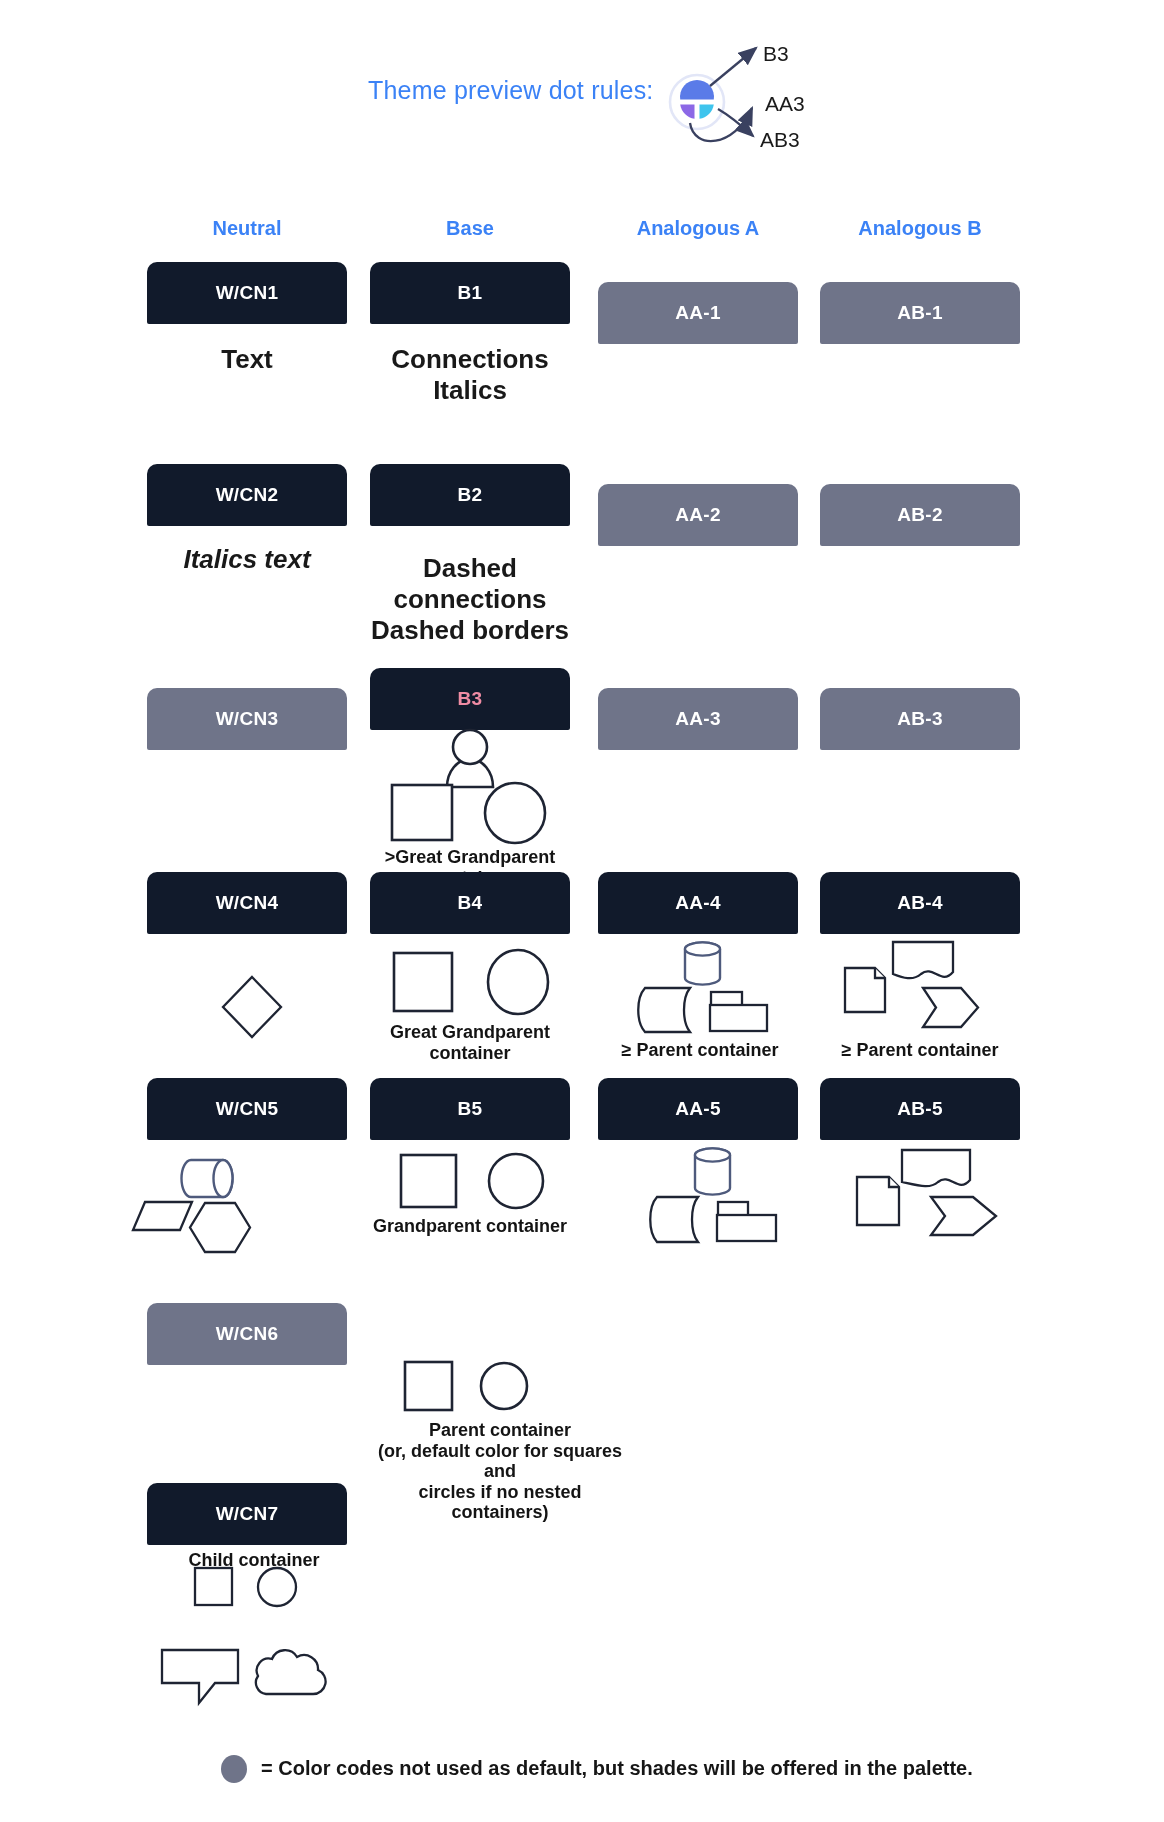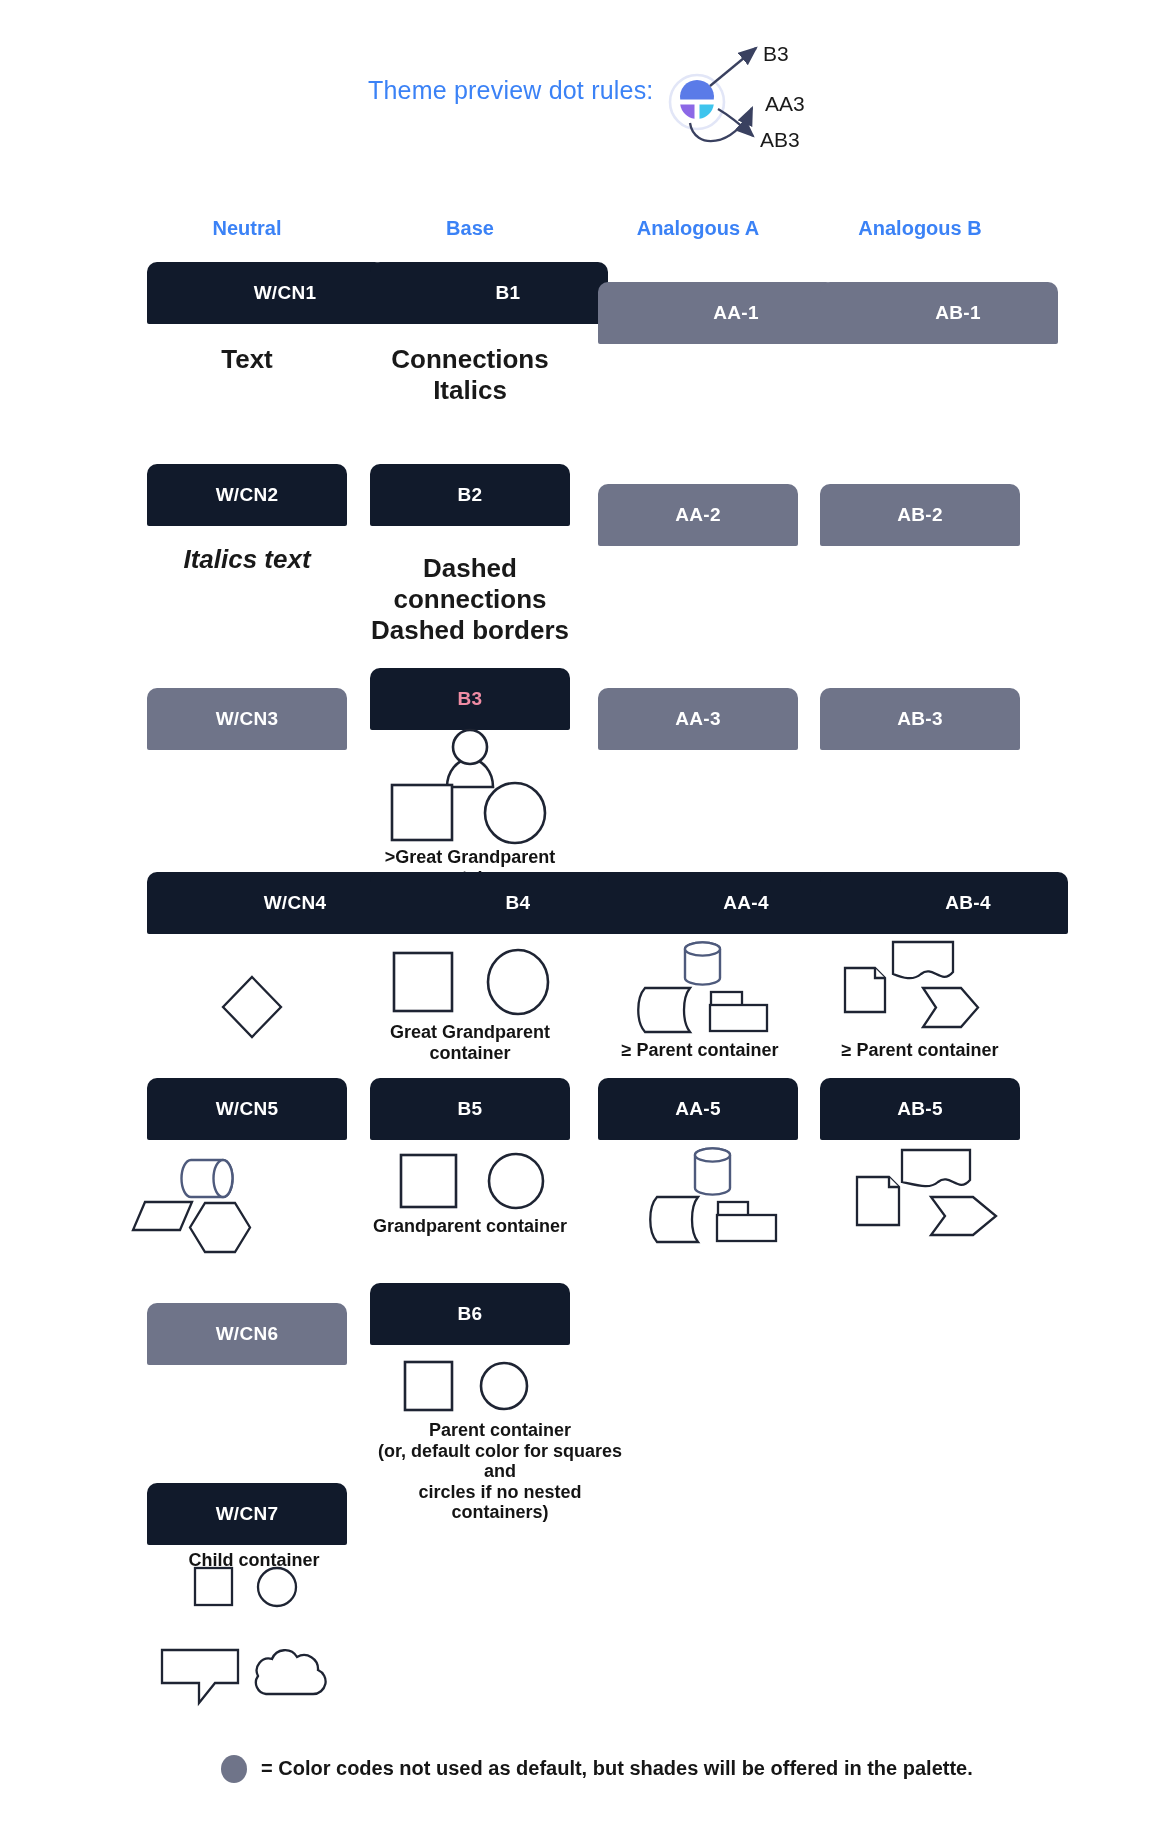--- a/index.html
+++ b/index.html
@@ -3,21 +3,21 @@
 <meta charset="utf-8">
 <style>
   html,body{margin:0;padding:0;background:#ffffff;}
   .canvas{
     position:relative;width:1164px;height:1822px;background:#ffffff;
     font-family:"Liberation Sans",sans-serif;color:#1a1a1a;overflow:hidden;
   }
   .abs{position:absolute;}
   
   .c1{left:147px;} .c2{left:370px;} .c3{left:598px;} .c4{left:820px;}
-  .r1{top:262px;padding-left:38px;} .r2{top:464px;} .r3{top:668px;} .r4{top:872px;padding-left:48px;}
+  .r1{top:262px;} .r2{top:464px;} .r3{top:668px;} .r4{top:872px;}
   .r5{top:1078px;} .r6{top:1283px;} .r7{top:1483px;}
   
   .title{left:368px;top:76px;font-size:25px;font-weight:400;color:#3b82f6;letter-spacing:.2px;}
   
   .hdr{top:217px;width:200px;text-align:center;font-size:20px;font-weight:700;color:#3b82f6;}
   
   .sw{
     width:200px;height:62px;border-radius:10px 10px 2px 2px;
     display:flex;align-items:center;justify-content:center;
     color:#ffffff;font-weight:700;font-size:19px;letter-spacing:.3px;
@@ -165,21 +165,20 @@
   </svg>
 
   <svg class="abs" style="left:848px;top:1142px;" width="155" height="100" viewBox="0 0 155 100">
     <path class="shape-thin" d="M54,8 H122 V38 C110,52 102,30 90,40 C82,47 72,44 54,40 Z"></path>
     <path class="shape-thin" d="M9,35 H41 L51,45 V83 H9 Z"></path>
     <path class="shape-thin" d="M41,35 V45 H51" fill="none"></path>
     <polygon class="shape-thin" points="83,55 125,55 148,74 125,93 83,93 97,74"></polygon>
   </svg>
 
   <div class="abs sw gray c1 r6">W/CN6</div>
-  <div class="abs sw dark c2 r6">B6</div>
 
   <svg class="abs" style="left:400px;top:1356px;" width="135" height="58" viewBox="0 0 135 58">
     <rect class="shape" x="5" y="6" width="47" height="48"></rect>
     <circle class="shape" cx="104" cy="30" r="23"></circle>
   </svg>
   <div class="abs scap left-align" style="left:370px;top:1420px;width:260px;text-align:center;">Parent container
 (or, default color for squares and
 circles if no nested containers)</div>
 
   <div class="abs sw dark c1 r7">W/CN7</div>

